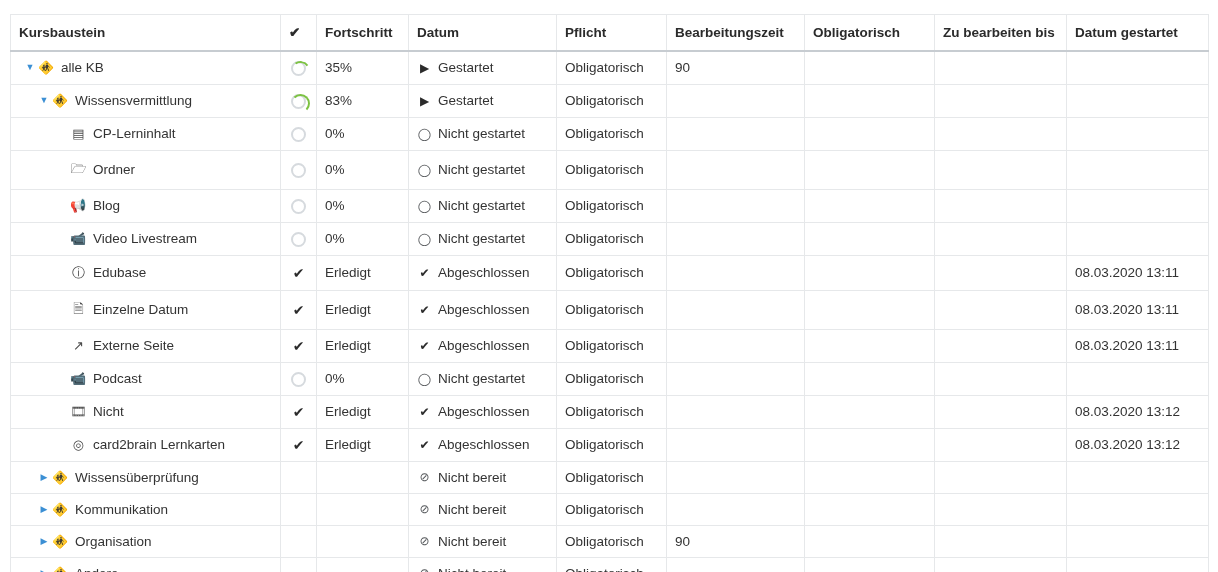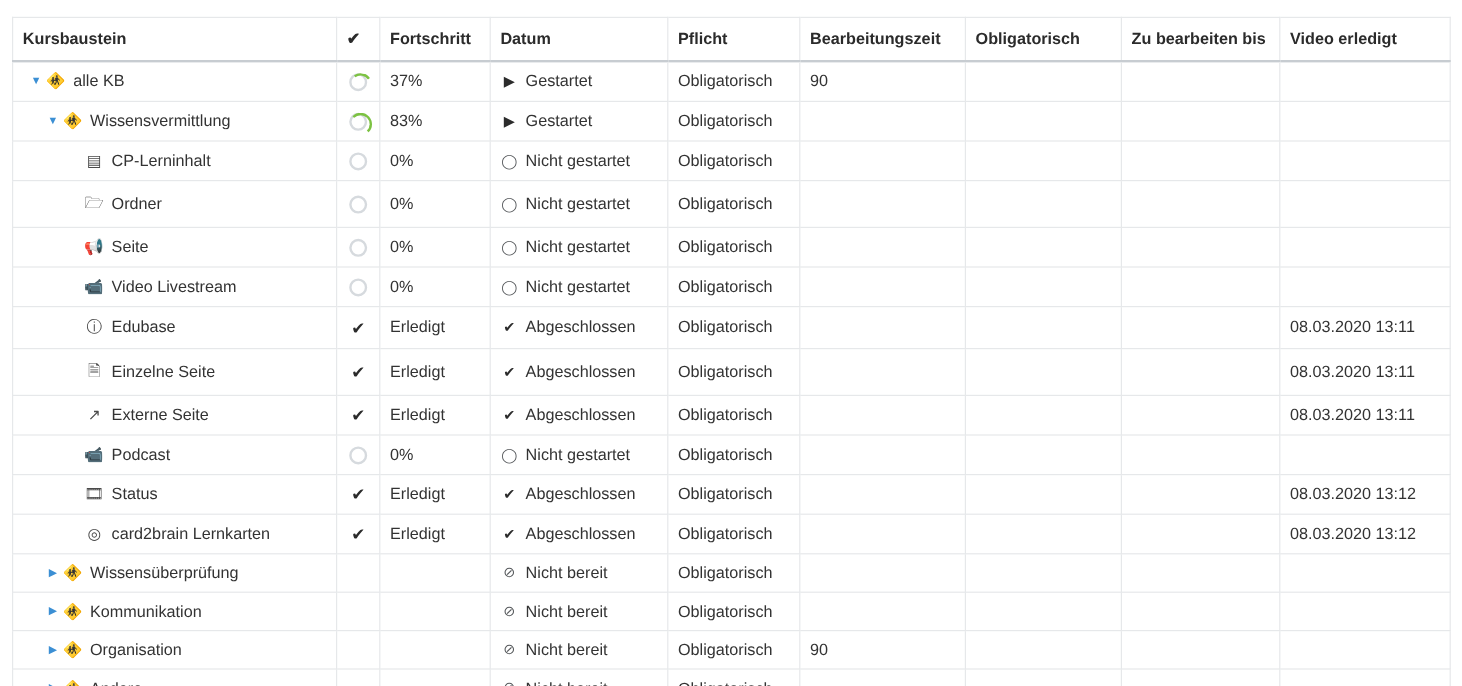--- a/index.html
+++ b/index.html
@@ -132,34 +132,34 @@
     <thead>
       <tr>
         <th>Kursbaustein</th>
         <th class="header-check">✔</th>
         <th>Fortschritt</th>
         <th>Datum</th>
         <th>Pflicht</th>
         <th>Bearbeitungszeit</th>
         <th>Obligatorisch</th>
         <th>Zu bearbeiten bis</th>
-        <th>Video erledigt</th>
+        <th>Datum gestartet</th>
       </tr>
     </thead>
     <tbody id="tbody">
         <tr>
           <td>
             <div class="name-cell lvl0">
               <span class="twisty down"></span>
               <span class="row-icon">🚸</span>
               <span class="row-label">alle KB</span>
             </div>
           </td>
           <td class="check-cell"><span class="donut p16"></span></td>
-          <td>37%</td>
+          <td>35%</td>
           <td>
             <div class="status-cell">
               <span class="st-ico st-started">▶</span>
               <span>Gestartet</span>
             </div>
           </td>
           <td>Obligatorisch</td>
           <td>90</td>
           <td></td>
           <td></td>
@@ -229,21 +229,21 @@
           <td></td>
           <td></td>
           <td></td>
           <td></td>
         </tr>
         <tr>
           <td>
             <div class="name-cell lvl2">
               <span class="twisty empty"></span>
               <span class="row-icon">📢</span>
-              <span class="row-label">Seite</span>
+              <span class="row-label">Blog</span>
             </div>
           </td>
           <td class="check-cell"><span class="donut "></span></td>
           <td>0%</td>
           <td>
             <div class="status-cell">
               <span class="st-ico st-notstarted">◯</span>
               <span>Nicht gestartet</span>
             </div>
           </td>
@@ -295,21 +295,21 @@
           <td></td>
           <td></td>
           <td></td>
           <td>08.03.2020 13:11</td>
         </tr>
         <tr>
           <td>
             <div class="name-cell lvl2">
               <span class="twisty empty"></span>
               <span class="row-icon">🗎</span>
-              <span class="row-label">Einzelne Seite</span>
+              <span class="row-label">Einzelne Datum</span>
             </div>
           </td>
           <td class="check-cell"><span class="chk">✔</span></td>
           <td>Erledigt</td>
           <td>
             <div class="status-cell">
               <span class="st-ico st-done">✔</span>
               <span>Abgeschlossen</span>
             </div>
           </td>
@@ -361,21 +361,21 @@
           <td></td>
           <td></td>
           <td></td>
           <td></td>
         </tr>
         <tr>
           <td>
             <div class="name-cell lvl2">
               <span class="twisty empty"></span>
               <span class="row-icon">🎞</span>
-              <span class="row-label">Status</span>
+              <span class="row-label">Nicht</span>
             </div>
           </td>
           <td class="check-cell"><span class="chk">✔</span></td>
           <td>Erledigt</td>
           <td>
             <div class="status-cell">
               <span class="st-ico st-done">✔</span>
               <span>Abgeschlossen</span>
             </div>
           </td>

